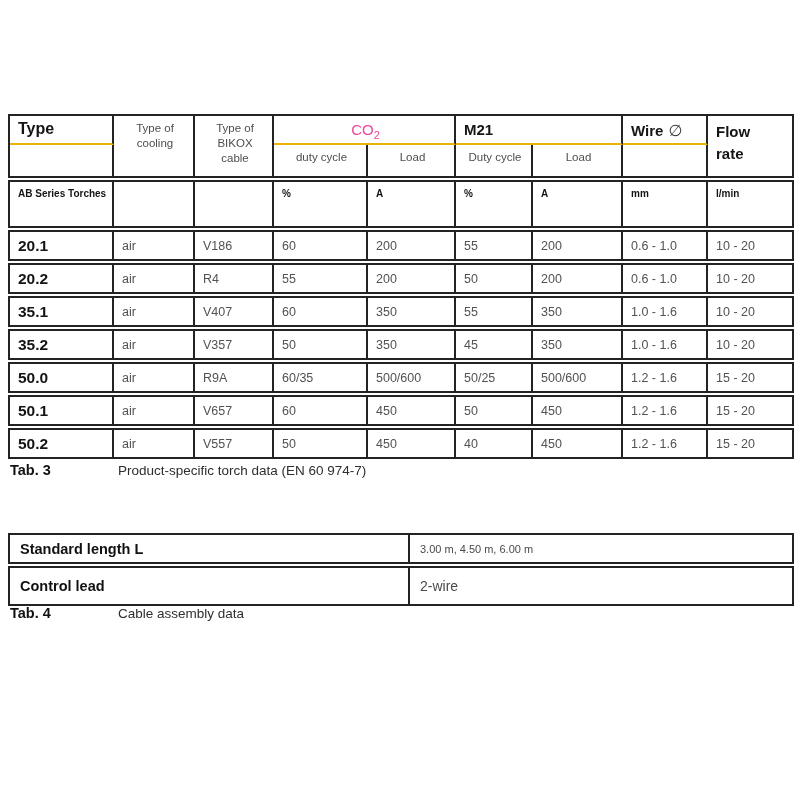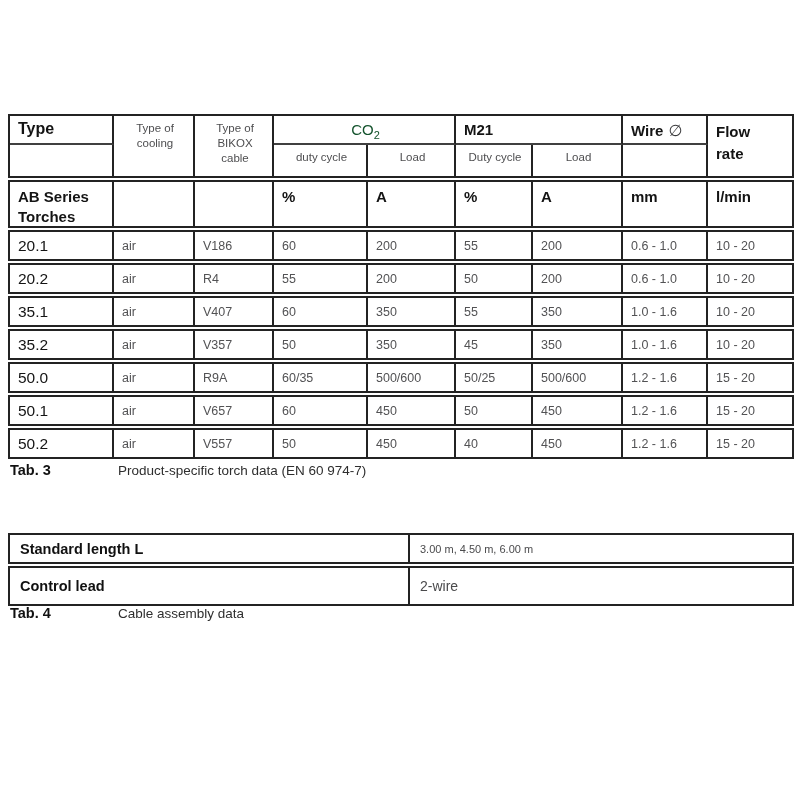--- a/index.html
+++ b/index.html
@@ -10,43 +10,43 @@
   .t3 { position: absolute; left: 8px; top: 114px; width: 786px; }
   .box {
     border: 2px solid #232323; margin-bottom: 2px; background: #fff;
     display: grid; grid-template-columns: 104px 81px 79px 94px 88px 77px 90px 85px 1fr;
   }
   .hbox { height: 64px; grid-template-rows: 29px 1fr; }
   .ubox { height: 48px; }
   .drow { height: 31px; }
   .c { border-right: 2px solid #232323; padding: 3px 5px 3px 8px; overflow: hidden; }
   .c.last { border-right: none; }
-  .bb { border-bottom: 2px solid #404040; }
+  .bb { border-bottom: 2px solid #eab308; }
 
   .h-type       { grid-area: 1/1/2/2; font-weight: bold; font-size: 16px; padding-top: 4px; }
   .h-type-empty { grid-area: 2/1/3/2; }
   .h-cooling    { grid-area: 1/2/3/3; }
   .h-bikox      { grid-area: 1/3/3/4; }
-  .h-co2        { grid-area: 1/4/2/6; text-align: center; font-size: 15px; color: #14532d; padding-top: 5px; }
+  .h-co2        { grid-area: 1/4/2/6; text-align: center; font-size: 15px; color: #ec4899; padding-top: 5px; }
   .h-duty1      { grid-area: 2/4/3/5; }
   .h-load1      { grid-area: 2/5/3/6; }
   .h-m21        { grid-area: 1/6/2/8; font-weight: bold; font-size: 15px; padding-top: 5px; }
   .h-duty2      { grid-area: 2/6/3/7; }
   .h-load2      { grid-area: 2/7/3/8; }
   .h-wire       { grid-area: 1/8/2/9; font-weight: bold; font-size: 15px; padding-top: 5px; }
   .h-wire-empty { grid-area: 2/8/3/9; }
   .h-flow       { grid-area: 1/9/3/10; font-weight: bold; font-size: 15px; padding-top: 5px; line-height: 1.45; }
   .h-flow .wrapcol { display: block; width: 44px; }
   .small-h { font-size: 11.5px; color: #4e4e50; line-height: 1.3; padding-top: 5px; text-align: center; }
   .wire-sym { font-weight: 400; color: #3a3a3c; font-size: 16px; margin-left: 5px; }
 
-  .ucell { font-weight: bold; font-size: 15px; padding-top: 5px; line-height: 1.3; }
+  .ucell { font-weight: bold; font-size: 10px; padding-top: 5px; line-height: 1.3; }
   .ucell .wrapcol { display: block; width: 96px; }
 
-  .typecode { font-size: 15.5px; font-weight: normal; display: flex; align-items: center; color: #141414; }
+  .typecode { font-size: 15.5px; font-weight: bold; display: flex; align-items: center; color: #141414; }
   .val { font-size: 12.5px; color: #525254; display: flex; align-items: center; }
 
   
   .cap { position: absolute; display: flex; align-items: flex-end; }
   .cap .lbl { width: 108px; font-weight: bold; font-size: 14.5px; color: #111; flex: 0 0 108px; }
   .cap .txt { font-size: 13.5px; color: #2e2e2e; }
   .cap3 { left: 10px; top: 462px; }
   .cap4 { left: 10px; top: 605px; }
 
   

